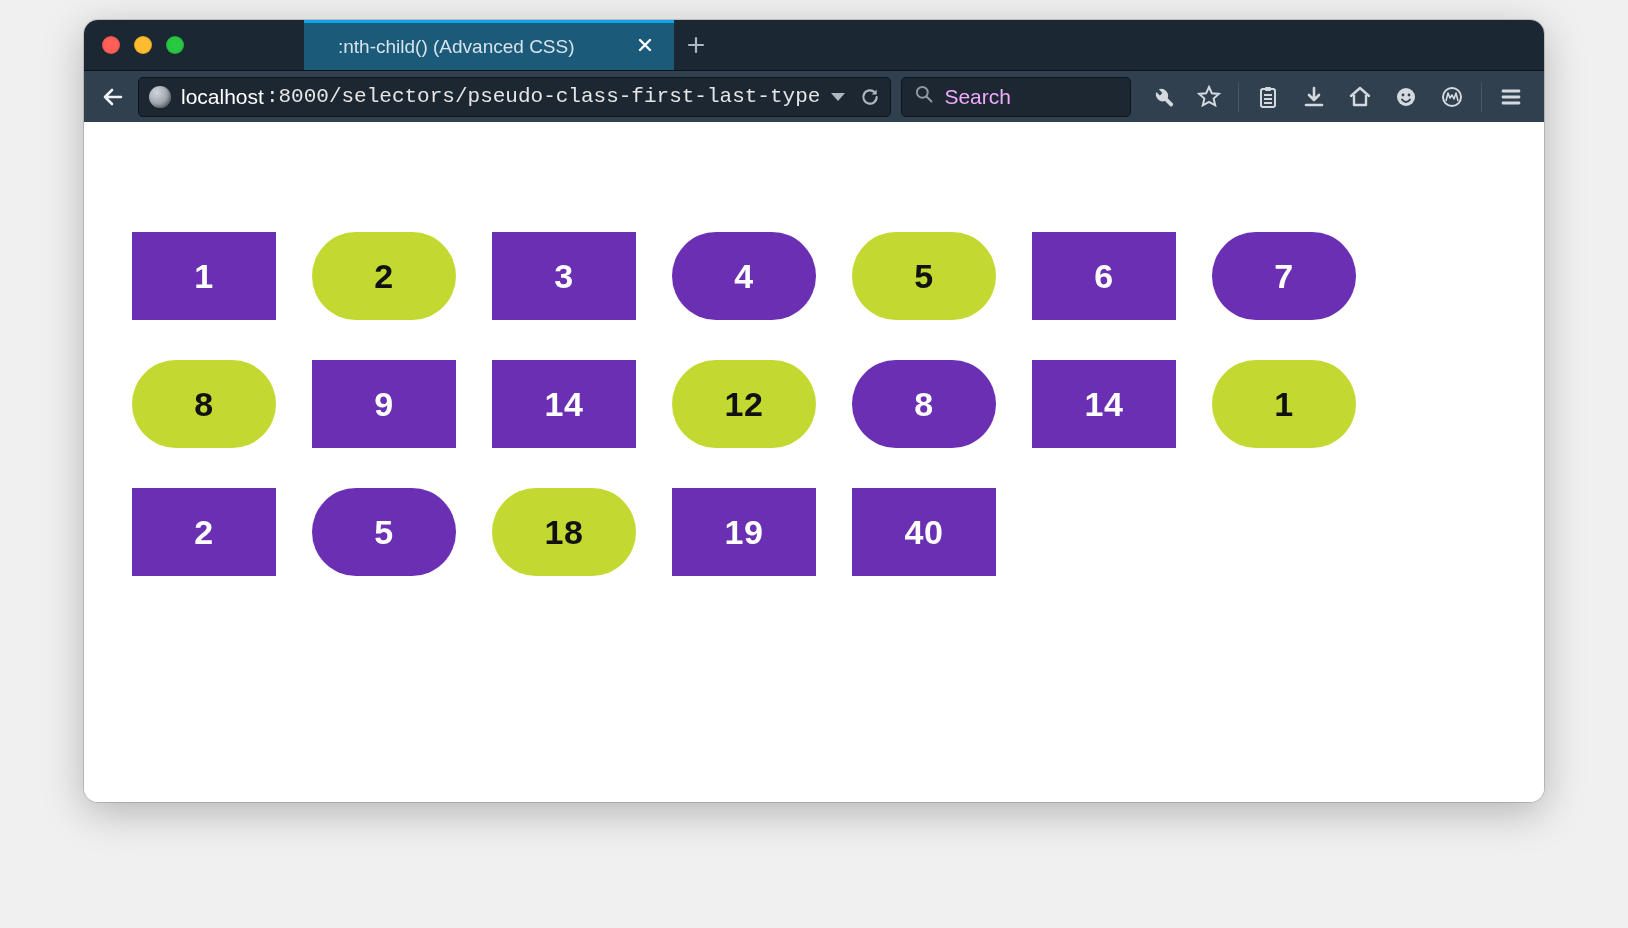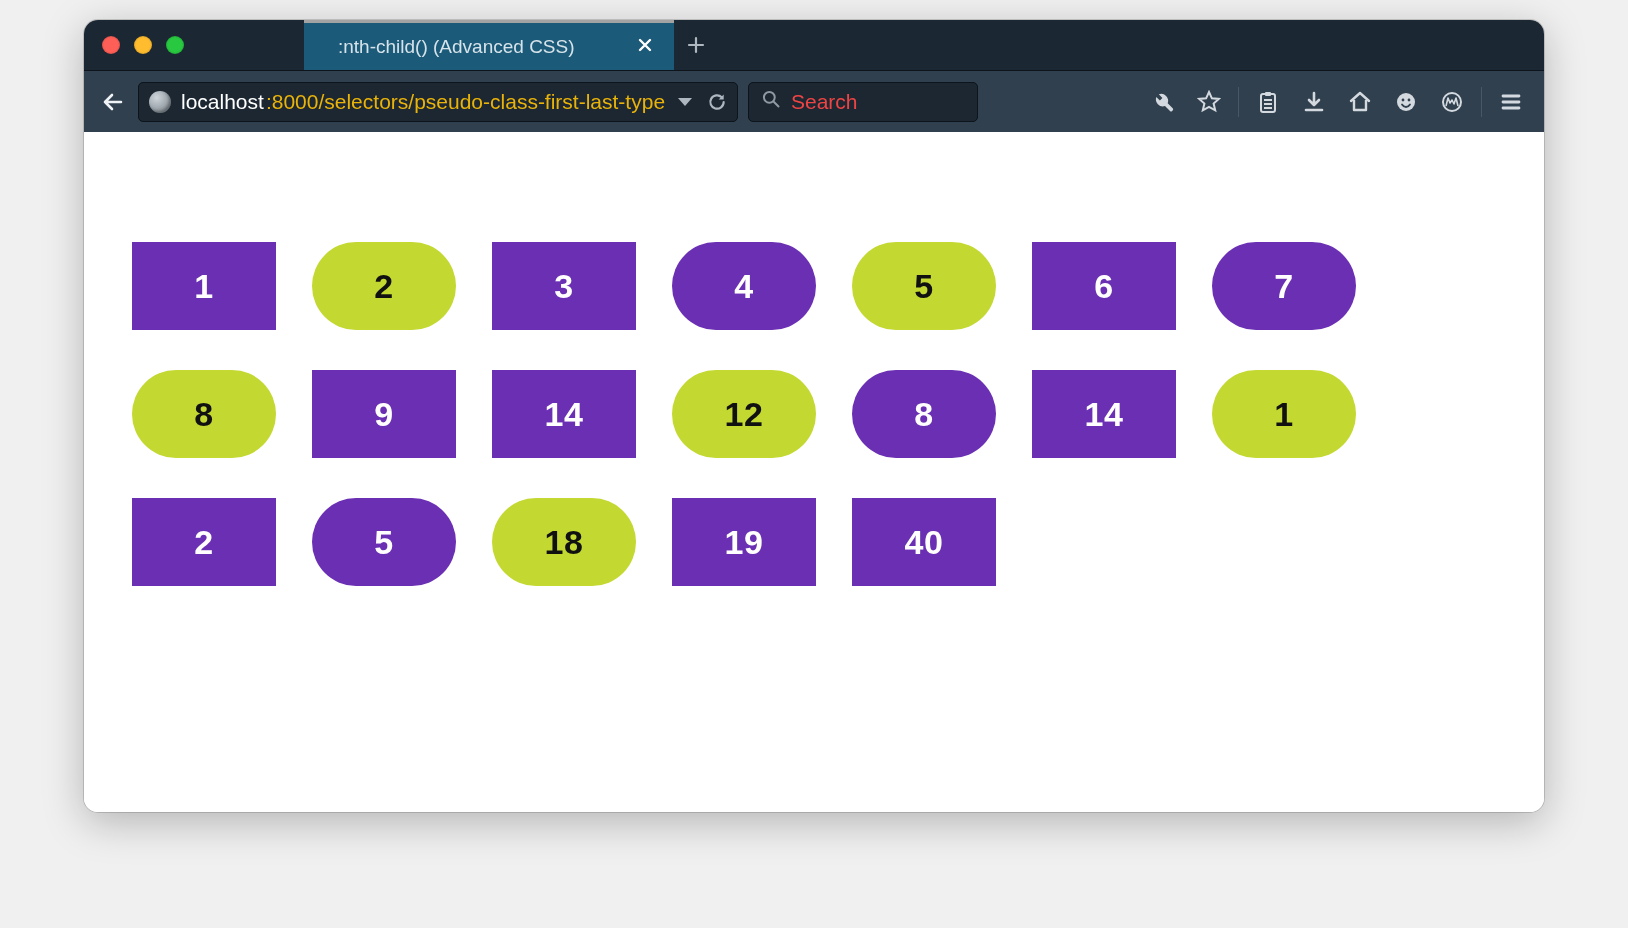--- a/index.html
+++ b/index.html
@@ -39,40 +39,40 @@
     margin-left: 120px;
     height: 50px;
     width: 370px;
     background: #1b5a78;
     display: flex;
     align-items: center;
     justify-content: space-between;
     padding: 0 22px 0 34px;
     color: #d7e3ea;
     font-size: 19px;
-    border-top: 3px solid #a3a3a3;
+    border-top: 3px solid #0ea5e9;
     position: relative;
   }
   .tab-close { color: #fff; font-size: 18px; }
 
   .newtab {
     width: 44px;
     height: 50px;
     display: flex;
     align-items: center;
     justify-content: center;
     color: #9aa6b0;
     font-size: 26px;
     font-weight: 300;
   }
 
   
   .toolbar {
     background: #30404e;
-    height: 62px;
+    height: 52px;
     display: flex;
     align-items: center;
     gap: 10px;
     padding: 0 14px;
     border-top: 1px solid #0d141b;
   }
   .back-btn {
     width: 30px; height: 30px;
     display:flex;align-items:center;justify-content:center;
     color:#f0f3f5;
@@ -89,34 +89,34 @@
     gap: 10px;
     color: #ccd3da;
     font-size: 21px;
   }
   .globe-icon {
     width: 22px; height: 22px; border-radius: 50%;
     background: radial-gradient(circle at 35% 30%, #cfd6dc 0%, #8e979e 70%);
     box-shadow: inset -2px -2px 3px rgba(0,0,0,0.3);
   }
   .url-host { color: #fff; }
-  .url-path { color: #eab308; white-space: nowrap; overflow: hidden; text-overflow: clip; flex:1;}
+  .url-path { color: #e5e5e5; white-space: nowrap; overflow: hidden; text-overflow: clip; flex:1;font-family:Liberation Mono, monospace;}
   .addr-right { display:flex; align-items:center; gap:14px; color:#aeb7bf; }
   .dropdown-icon svg, .reload-icon svg { display:block; }
 
   .search-container {
     display:flex; align-items:center;
     background:#1c2732;
     border:1px solid #0d141b;
     border-radius:5px;
     height:40px;
     flex:0 0 230px;
     padding:0 12px;
     gap:10px;
-    color:#ef4444;
+    color:#f0abfc;
     font-size:21px;
   }
 
   .toolbar-icons {
     margin-left:auto;
     display:flex;
     align-items:center;
     gap:8px;
     color:#d3d9df;
   }

